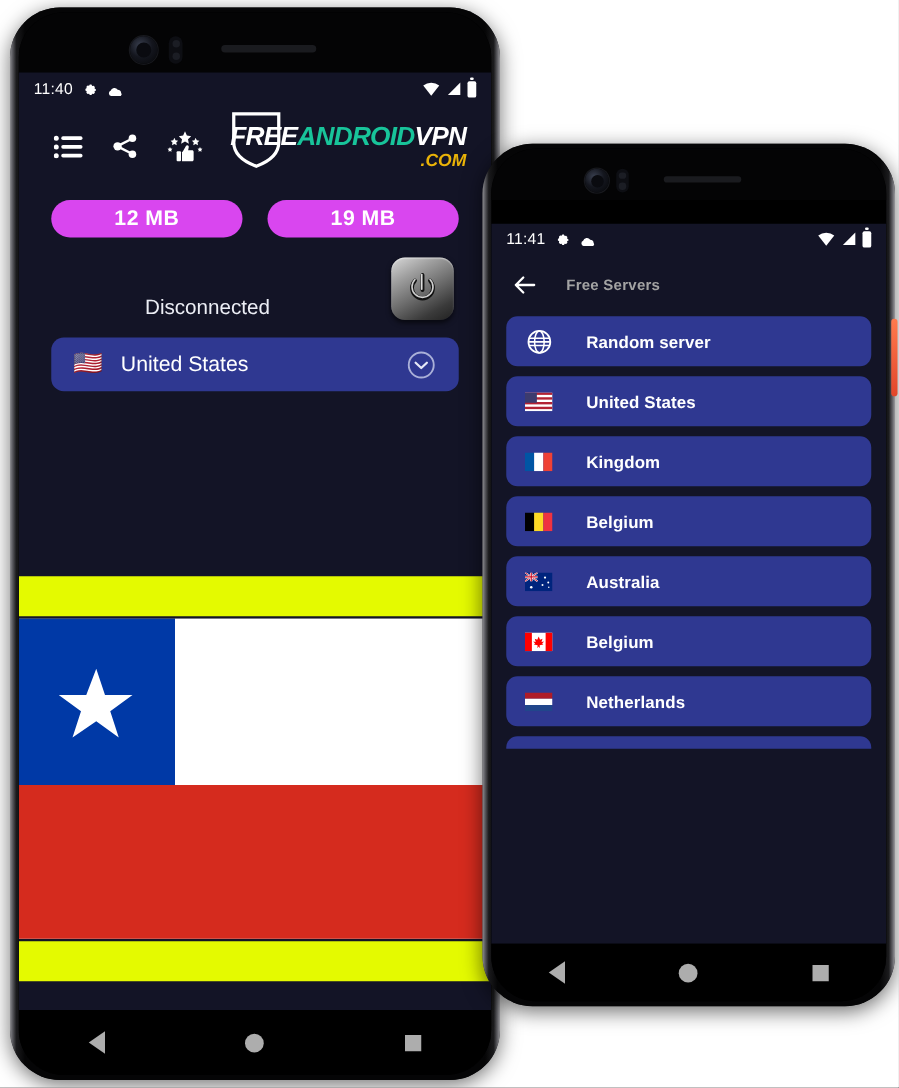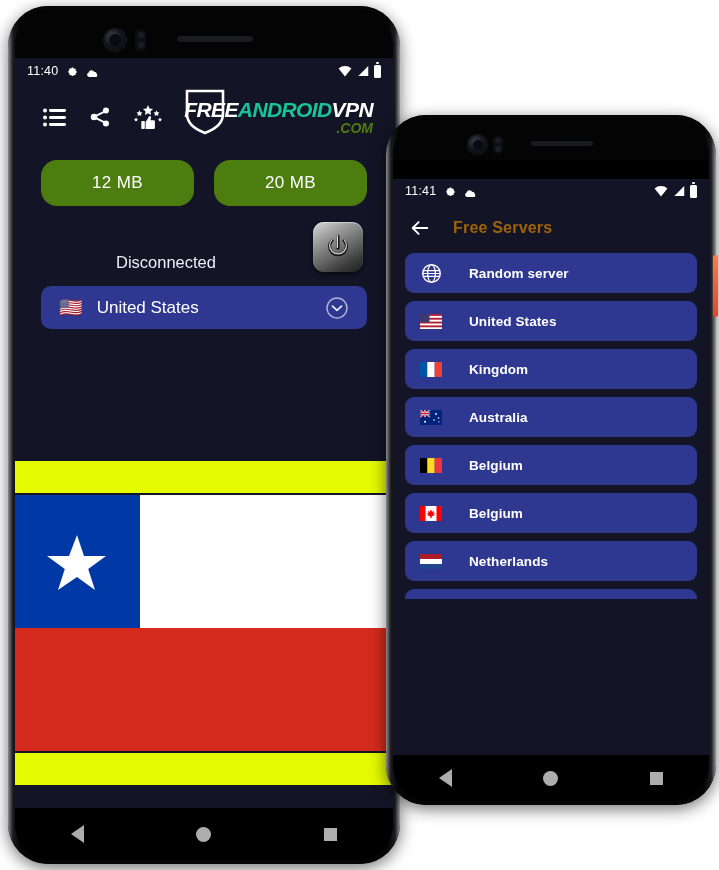--- a/index.html
+++ b/index.html
@@ -59,26 +59,26 @@
   .p1-toolbar{display:flex;align-items:center;height:66px;padding:0 14px;}
   .tb-icons{display:flex;align-items:center;gap:22px;margin-left:14px;}
   .tb-ic{cursor:pointer;}
   .logo{margin-left:auto;margin-right:6px;position:relative;display:flex;align-items:center;}
   .logo-shield{position:absolute;left:0;top:-11px;width:42px;height:48px;}
   .logo-text{position:relative;font-weight:bold;font-style:italic;letter-spacing:-.6px;line-height:1;}
   .lt1{font-size:21px;color:#fff;}
   .lt-row{display:flex;align-items:flex-start;}
   .lt-green{color:#18c49a;}
   .lt-white{color:#fff;}
-  .lt-dot{font-size:14px;color:#4d7c0f;text-align:right;display:block;margin-top:1px;letter-spacing:0px;}
+  .lt-dot{font-size:14px;color:#eab308;text-align:right;display:block;margin-top:1px;letter-spacing:0px;}
 
   .mb-row{display:flex;gap:20px;padding:0 26px;margin-top:10px;}
-  .mb-pill{flex:1;height:46px;border-radius:16px;background:#4d7c0f;color:#fff;
+  .mb-pill{flex:1;height:30px;border-radius:16px;background:#d946ef;color:#fff;
            display:flex;align-items:center;justify-content:center;
-           font-size:17px;font-weight:normal;letter-spacing:.4px;}
+           font-size:17px;font-weight:bold;letter-spacing:.4px;}
 
   .conn-row{display:flex;align-items:flex-end;padding:0 30px;margin-top:14px;height:52px;}
   .conn-text{color:#eceef5;font-size:16.5px;flex:1;text-align:center;padding-right:26px;}
   .powerbtn{width:50px;height:50px;border-radius:11px;
             background:linear-gradient(150deg,#d9d9d9 0%,#9e9e9e 28%,#6b6b6b 55%,#3a3a3a 80%,#212121 100%);
             display:flex;align-items:center;justify-content:center;
             box-shadow:inset 0 1px 1px rgba(255,255,255,.45),0 2px 4px rgba(0,0,0,.6);}
 
   .country-sel{margin:14px 26px 0;height:43px;border-radius:10px;background:#2f3891;
                display:flex;align-items:center;padding:0 18px;}
@@ -90,21 +90,21 @@
   .band-y{background:#e4fa00;}
   .chile{display:flex;flex-direction:column;background:#fff;}
   .chile-top{display:flex;flex:0 0 52%;}
   .chile-blue{flex:0 0 33%;background:#0039a6;display:flex;align-items:center;justify-content:center;}
   .chile-white{flex:1;background:#fff;}
   .chile-red{flex:1;background:#d52b1e;}
 
   
   .p2-header{display:flex;align-items:center;height:50px;padding:0 16px;}
   .backarrow{width:22px;height:22px;cursor:pointer;}
-  .p2-title{color:#a16207;font-size:16px;font-weight:bold;margin-left:22px;letter-spacing:.2px;}
+  .p2-title{color:#a3a3a3;font-size:12px;font-weight:bold;margin-left:22px;letter-spacing:.2px;}
 
   .srv-list{padding:0 12px;}
   .srv-item{height:40px;border-radius:9px;background:#2f3891;margin-bottom:8px;
             display:flex;align-items:center;padding:0 14px;}
   .srv-flag{width:24px;display:flex;justify-content:center;font-size:17px;line-height:1;}
   .srv-label{color:#fff;font-size:13.5px;font-weight:bold;margin-left:26px;letter-spacing:.1px;}
   .srv-item.clipped{height:10px;margin-bottom:0;border-radius:9px 9px 0 0;}
 
   .globe-ic{width:21px;height:21px;}
 </style>
@@ -186,21 +186,21 @@
                 <span class="lt-green">ANDROID</span>
                 <span class="lt-white">VPN</span>
             </div>
             <span class="lt-dot">.COM</span>
           </div>
         </div>
       </div>
 
       <div class="mb-row">
         <div class="mb-pill">12 MB</div>
-        <div class="mb-pill">20 MB</div>
+        <div class="mb-pill">19 MB</div>
       </div>
 
       <div class="conn-row">
         <div class="conn-text">Disconnected</div>
         <div class="powerbtn">
           <svg width="30" height="30" viewBox="0 0 30 30">
             <path d="M9 8.5a8.4 8.4 0 1012 0" fill="none" stroke="#111" stroke-width="3.1" stroke-linecap="round"></path>
             <path d="M9 7.6a8.4 8.4 0 1012 0" fill="none" stroke="#cfcfcf" stroke-width="1.3" stroke-linecap="round"></path>
             <line x1="15" y1="4" x2="15" y2="16" stroke="#111" stroke-width="3.1" stroke-linecap="round"></line>
             <line x1="14.4" y1="3.6" x2="14.4" y2="15.4" stroke="#dcdcdc" stroke-width="1.3" stroke-linecap="round"></line>
@@ -313,20 +313,30 @@
           </div>
           <div class="srv-item">
             <span class="srv-flag">
               <svg viewBox="0 0 22 15" width="22" height="15">
                 <rect x="0" y="0" width="7.3" height="15" fill="#0055a4"></rect>
              <rect x="7.3" y="0" width="7.4" height="15" fill="#ffffff"></rect>
              <rect x="14.7" y="0" width="7.3" height="15" fill="#ef4135"></rect>
               </svg>
             </span>
             <span class="srv-label">Kingdom</span>
+          </div>
+          <div class="srv-item">
+            <span class="srv-flag">
+              <svg viewBox="0 0 22 15" width="22" height="15">
+                <rect x="0" y="0" width="7.3" height="15" fill="#000000"></rect>
+             <rect x="7.3" y="0" width="7.4" height="15" fill="#fdda24"></rect>
+             <rect x="14.7" y="0" width="7.3" height="15" fill="#ef3340"></rect>
+              </svg>
+            </span>
+            <span class="srv-label">Belgium</span>
           </div>
           <div class="srv-item">
             <span class="srv-flag">
               <svg viewBox="0 0 22 15" width="22" height="15">
                 <rect width="22" height="15" fill="#00247d"></rect>
              <rect width="10" height="7" fill="#00247d"></rect>
              <path d="M0 0l10 7M10 0L0 7" stroke="#fff" stroke-width="1.4"></path>
              <path d="M0 0l10 7M10 0L0 7" stroke="#cf142b" stroke-width=".7"></path>
              <path d="M5 0v7M0 3.5h10" stroke="#fff" stroke-width="2"></path>
              <path d="M5 0v7M0 3.5h10" stroke="#cf142b" stroke-width="1"></path>
@@ -335,30 +345,20 @@
              <circle cx="14" cy="10" r=".8" fill="#fff"></circle>
                 <circle cx="19" cy="11.8" r=".6" fill="#fff"></circle>
              <circle cx="5" cy="11.8" r="1" fill="#fff"></circle>
               </svg>
             </span>
             <span class="srv-label">Australia</span>
           </div>
           <div class="srv-item">
             <span class="srv-flag">
               <svg viewBox="0 0 22 15" width="22" height="15">
-                <rect x="0" y="0" width="7.3" height="15" fill="#000000"></rect>
-             <rect x="7.3" y="0" width="7.4" height="15" fill="#fdda24"></rect>
-             <rect x="14.7" y="0" width="7.3" height="15" fill="#ef3340"></rect>
-              </svg>
-            </span>
-            <span class="srv-label">Belgium</span>
-          </div>
-          <div class="srv-item">
-            <span class="srv-flag">
-              <svg viewBox="0 0 22 15" width="22" height="15">
                 <rect width="22" height="15" fill="#fff"></rect>
              <rect x="0" width="5.5" height="15" fill="#ff0000"></rect>
              <rect x="16.5" width="5.5" height="15" fill="#ff0000"></rect>
              <path d="M11 3.2l1 2.6 2-.9-.8 2.6 2.1-.3-1.6 1.6 1 .7-3 .6.2 2.4-1-1.3-1 1.3.2-2.4-3-.6 1-.7L6.5 7.2l2.1.3-.8-2.6 2 .9z" fill="#ff0000"></path>
               </svg>
             </span>
             <span class="srv-label">Belgium</span>
           </div>
           <div class="srv-item">
             <span class="srv-flag">

